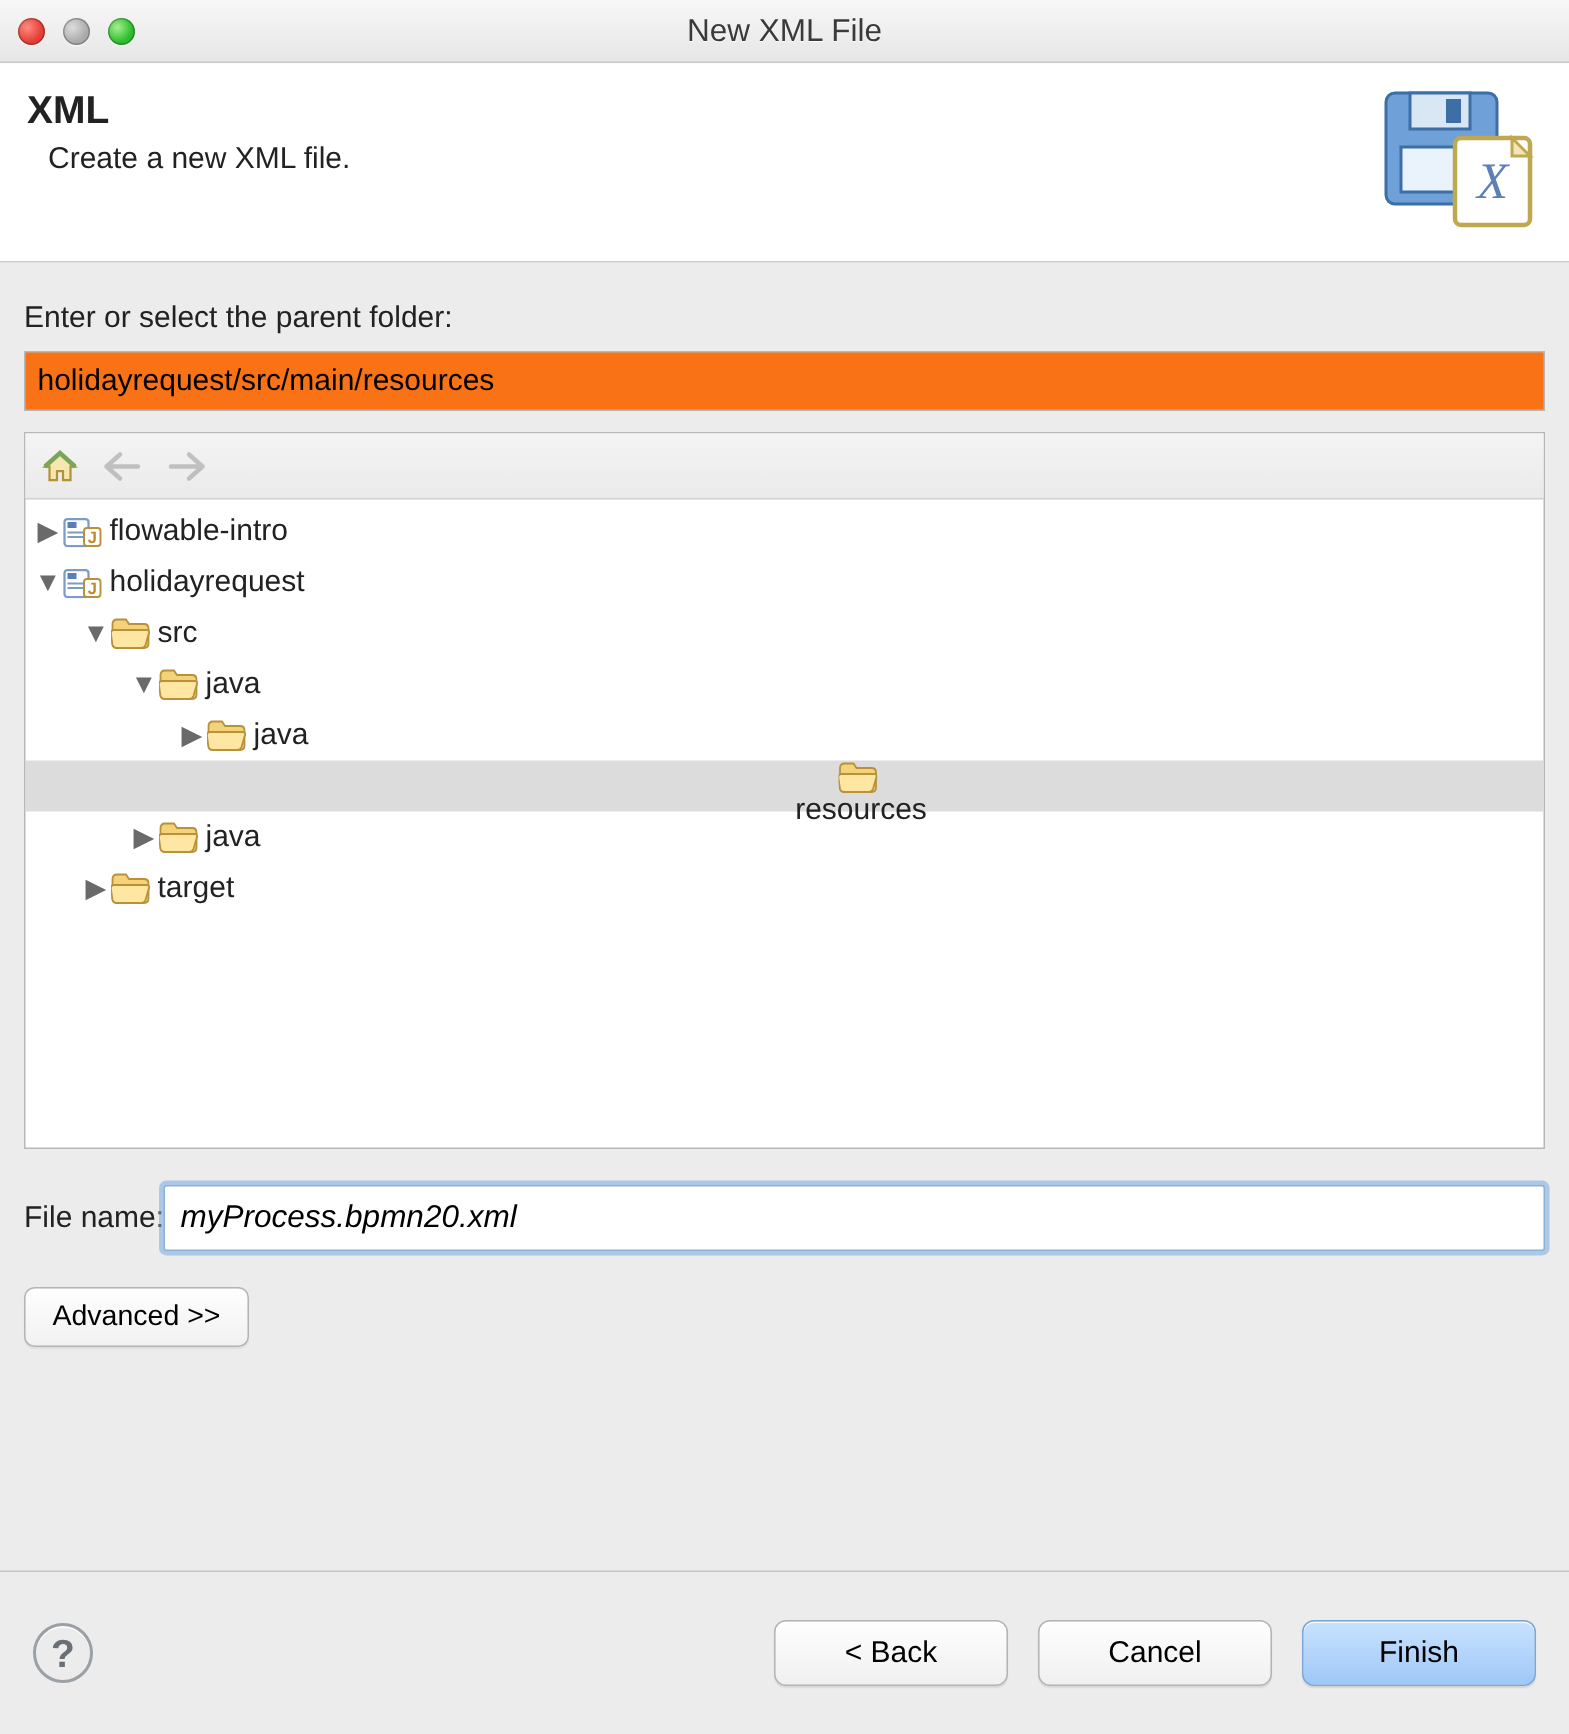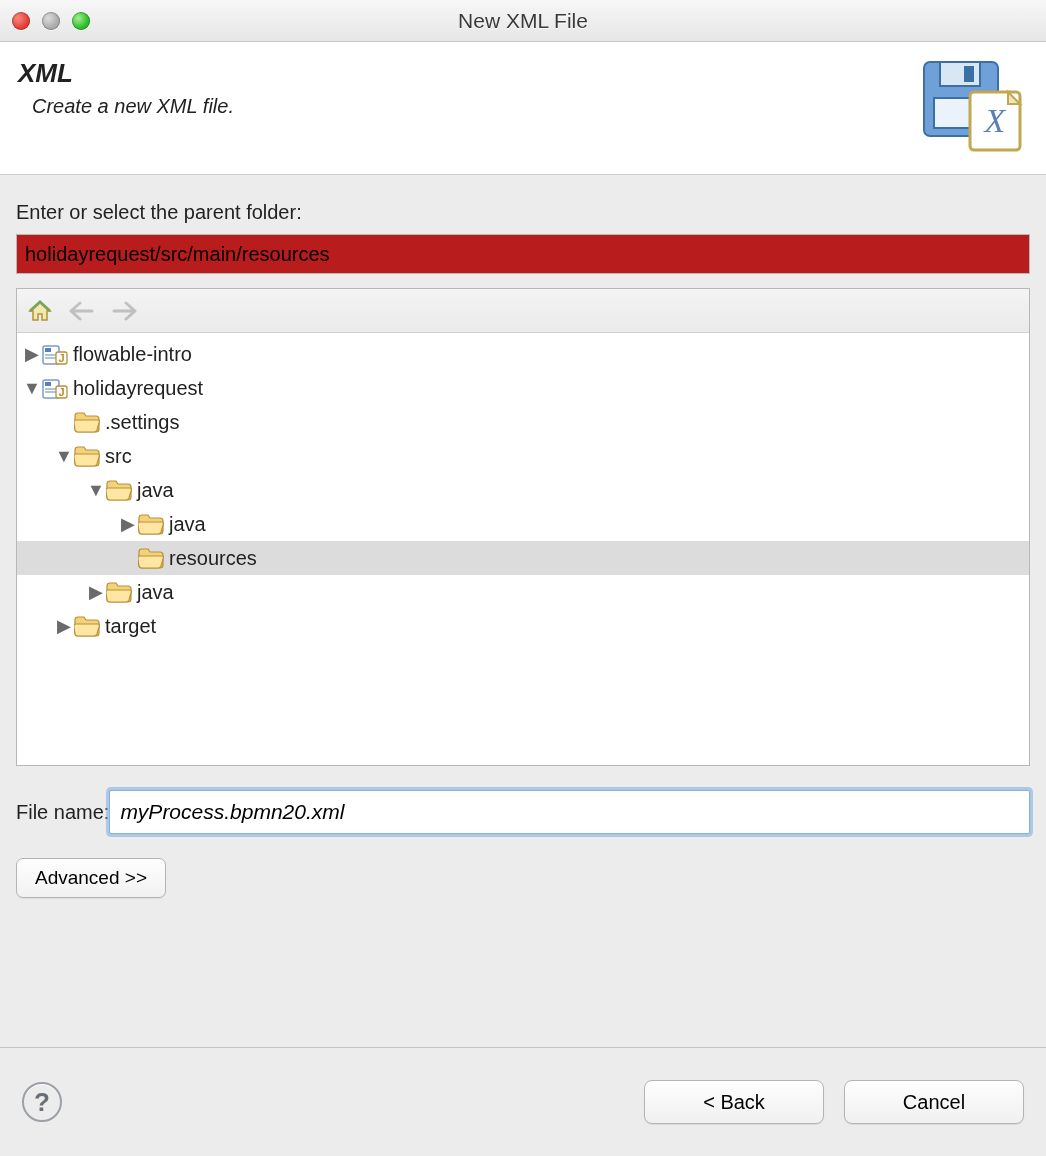--- a/index.html
+++ b/index.html
@@ -39,21 +39,21 @@
     text-shadow: 0 1px 0 #fff;
   }
   .banner {
     background: #fff;
     padding: 16px 18px 20px 18px;
     border-bottom: 1px solid #ccc;
     display: flex;
     align-items: flex-start;
     gap: 12px;
   }
-  .banner-text { flex: 1; font-style: italic; }
+  .banner-text { flex: 1; }
   .banner h1 {
     margin: 0 0 6px 0;
     font-size: 26px;
     font-weight: 700;
   }
   .banner p {
     margin: 0 0 0 14px;
     font-size: 20px;
   }
   .banner-icon {
@@ -66,21 +66,21 @@
     font-size: 20px;
     margin-bottom: 10px;
     display: block;
   }
   .path-input {
     width: 100%;
     height: 40px;
     font-size: 20px;
     padding: 12px 8px;
     border: 1px solid #b7b7b7;
-    background: #b91c1c;
+    background: #f97316;
     border-radius: 0;
     outline: none;
   }
   .tree-panel {
     margin-top: 14px;
     border: 1px solid #b7b7b7;
     background: #fff;
     height: 478px;
     display: flex;
     flex-direction: column;
@@ -107,20 +107,21 @@
   .row {
     display: flex;
     align-items: center;
     height: 34px;
     padding-left: 6px;
     white-space: nowrap;
     user-select: none;
   }
   .row.selected {
     background: #dcdcdc;
+    flex-direction: column;
   }
   .disclosure {
     display: inline-block;
     width: 18px; text-align: center;
     margin-right: 0;
     color: #6a6a6a;
     font-size: 18px;
     line-height: 1;
   }
   .node-icon {
@@ -182,21 +183,21 @@
     border: 2px solid #9aa0a6;
     color: #6a6f75;
     display: flex; align-items: center; justify-content: center;
     font-size: 26px;
     font-weight: 700;
     box-shadow: 0 1px 0 #fff inset;
     cursor: default;
   }
   .spacer { flex: 1; }
   .wbtn {
-    width: 180px; height: 44px;
+    width: 156px; height: 44px;
     font-size: 20px;
     background: linear-gradient(#fefefe,#f0f0f0);
     border: 1px solid #b4b4b4;
     border-radius: 8px;
     box-shadow: 0 1px 0 #fff inset, 0 1px 1px rgba(0,0,0,.08);
     cursor: default;
   }
   .wbtn.primary {
     background: linear-gradient(#c8e2ff,#9fc8f7);
     border-color: #7aa7d8;
@@ -285,30 +286,20 @@
               <rect x="3" y="5" width="6" height="4" fill="#5a7fb8"></rect>
               <line x1="3" y1="12" x2="14" y2="12" stroke="#7a9cc6" stroke-width="1.2"></line>
               <line x1="3" y1="15" x2="14" y2="15" stroke="#7a9cc6" stroke-width="1.2"></line>
               <rect x="14" y="9" width="11" height="12" rx="2" fill="#fff" stroke="#b8913a" stroke-width="1.3"></rect>
               <text x="19.5" y="19" font-size="11" text-anchor="middle" fill="#c08a2a" font-weight="bold">J</text>
             </svg>
           </span>
           <span class="txt">holidayrequest</span>
         </div>
         <div class="row" style="padding-left: 38px;">
-          <span class="disclosure"></span>
-          <span class="node-icon">
-            <svg width="26" height="22" viewBox="0 0 26 22">
-              <path d="M1 5 C1 3 2 2 4 2 L10 2 L12 5 L22 5 C24 5 25 6 25 8 L25 18 C25 20 24 21 22 21 L4 21 C2 21 1 20 1 18 Z" fill="#f4d27a" stroke="#b8913a" stroke-width="1.2"></path>
-              <path d="M2 9 L24 9 C25 9 26 10 25 12 L23 19 C22.5 20.5 22 21 20 21 L4 21 C2 21 1.5 20.5 1 19 L0 12 C-0.3 10 0.5 9 2 9 Z" fill="#ffe6a3" stroke="#b8913a" stroke-width="1.2"></path>
-            </svg>
-          </span>
-          <span class="txt">.settings</span>
-        </div>
-        <div class="row" style="padding-left: 38px;">
           <span class="disclosure">▼</span>
           <span class="node-icon">
             <svg width="26" height="22" viewBox="0 0 26 22">
               <path d="M1 5 C1 3 2 2 4 2 L10 2 L12 5 L22 5 C24 5 25 6 25 8 L25 18 C25 20 24 21 22 21 L4 21 C2 21 1 20 1 18 Z" fill="#f4d27a" stroke="#b8913a" stroke-width="1.2"></path>
               <path d="M2 9 L24 9 C25 9 26 10 25 12 L23 19 C22.5 20.5 22 21 20 21 L4 21 C2 21 1.5 20.5 1 19 L0 12 C-0.3 10 0.5 9 2 9 Z" fill="#ffe6a3" stroke="#b8913a" stroke-width="1.2"></path>
             </svg>
           </span>
           <span class="txt">src</span>
         </div>
         <div class="row" style="padding-left: 70px;">
@@ -372,13 +363,14 @@
   <button class="adv-btn">Advanced &gt;&gt;</button>
 </div>
 
 <div class="footer-sep"></div>
 
 <div class="footer">
   <div class="help">?</div>
   <div class="spacer"></div>
   <button class="wbtn">&lt; Back</button>
   <button class="wbtn">Cancel</button>
+  <button class="wbtn primary">Finish</button>
 </div>
 
 </body></html>

